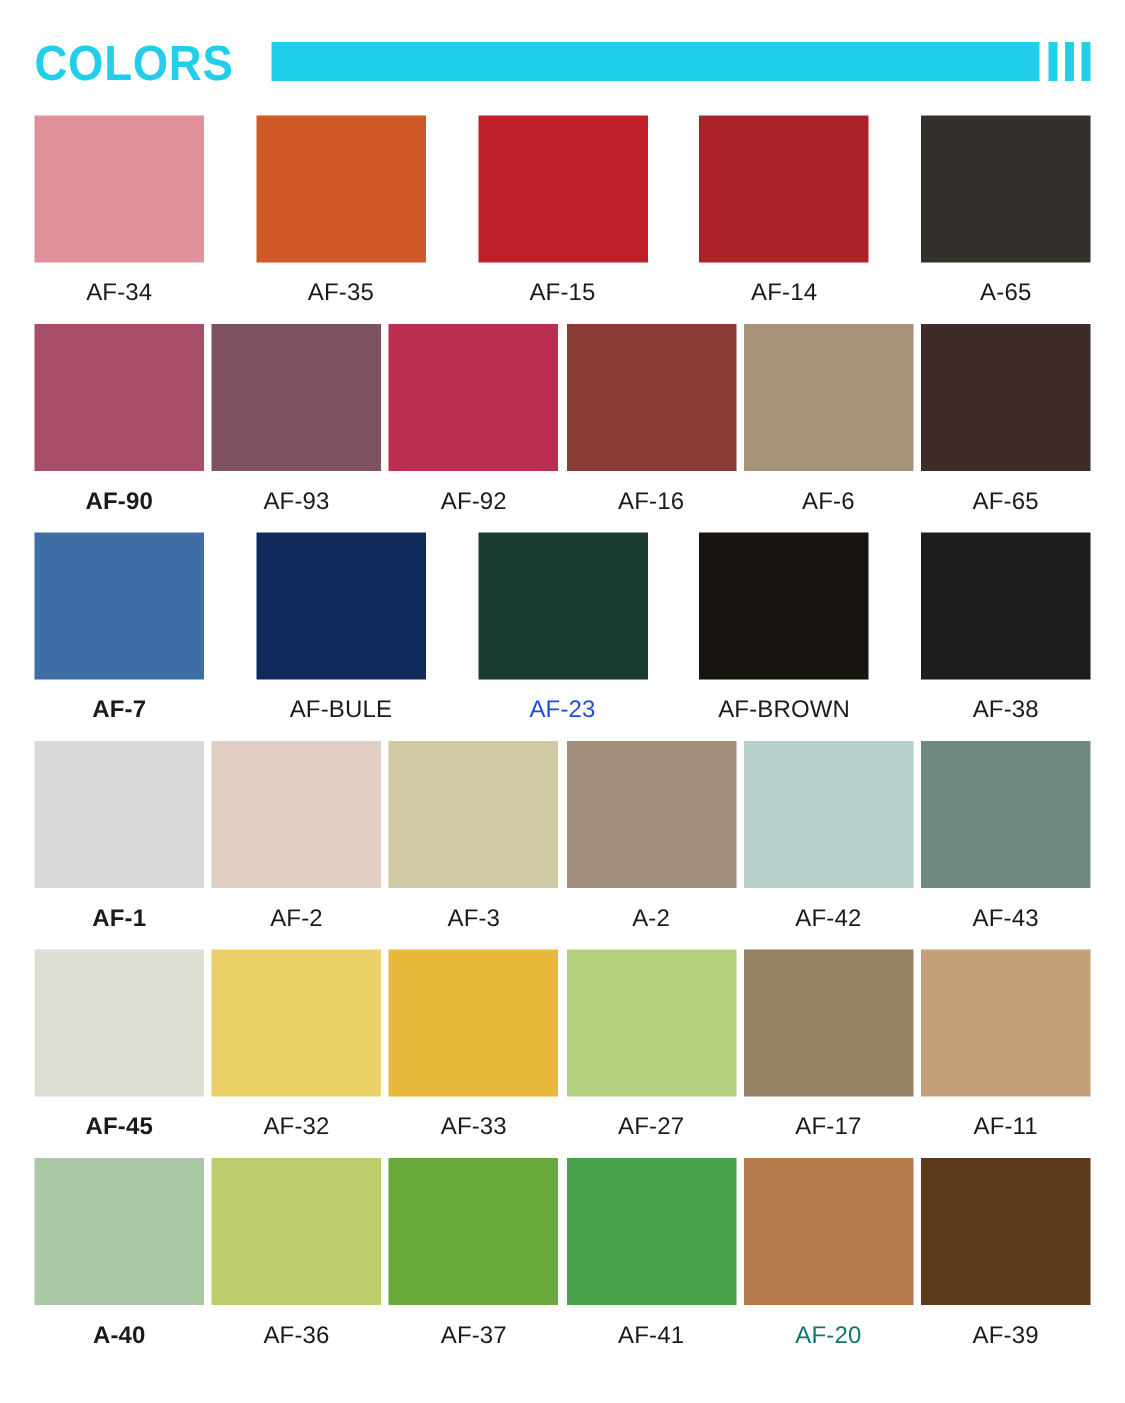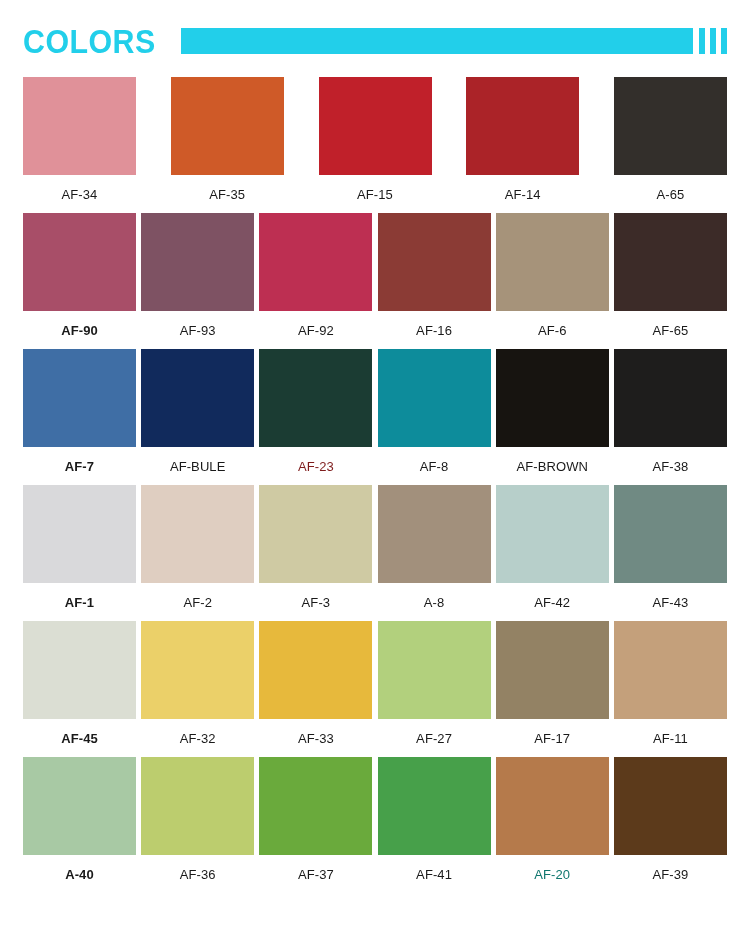--- a/index.html
+++ b/index.html
@@ -83,21 +83,21 @@
     flex-direction: column;
     align-items: center;
   }
   .swatch {
     width: 113px;
     height: 98px;
     display: block;
   }
   .swatch-label {
     font-family: "Liberation Sans", sans-serif;
-    font-size: 13px;
+    font-size: 16px;
     color: #1a1a1a;
     line-height: 1;
     padding-top: 13px;
     padding-bottom: 3px;
     white-space: nowrap;
     letter-spacing: 0.1px;
   }
   .swatch-label.bold {
     font-weight: bold;
   }
@@ -172,25 +172,21 @@
         <div class="cell">
           <div class="swatch" style="background: rgb(63, 110, 165);"></div>
           <div class="swatch-label bold" style="color: rgb(26, 26, 26);">AF-7</div>
         </div>
         <div class="cell">
           <div class="swatch" style="background: rgb(17, 42, 92);"></div>
           <div class="swatch-label" style="color: rgb(26, 26, 26);">AF-BULE</div>
         </div>
         <div class="cell">
           <div class="swatch" style="background: rgb(27, 60, 51);"></div>
-          <div class="swatch-label" style="color: #7f1d1d;">AF-23</div>
-        </div>
-        <div class="cell">
-          <div class="swatch" style="background: rgb(13, 140, 155);"></div>
-          <div class="swatch-label" style="color: rgb(26, 26, 26);">AF-8</div>
+          <div class="swatch-label" style="color: #1d4ed8;">AF-23</div>
         </div>
         <div class="cell">
           <div class="swatch" style="background: rgb(23, 20, 16);"></div>
           <div class="swatch-label" style="color: rgb(26, 26, 26);">AF-BROWN</div>
         </div>
         <div class="cell">
           <div class="swatch" style="background: rgb(30, 29, 28);"></div>
           <div class="swatch-label" style="color: rgb(26, 26, 26);">AF-38</div>
         </div>
       </div>
@@ -202,21 +198,21 @@
         <div class="cell">
           <div class="swatch" style="background: rgb(223, 206, 193);"></div>
           <div class="swatch-label" style="color: rgb(26, 26, 26);">AF-2</div>
         </div>
         <div class="cell">
           <div class="swatch" style="background: rgb(207, 202, 163);"></div>
           <div class="swatch-label" style="color: rgb(26, 26, 26);">AF-3</div>
         </div>
         <div class="cell">
           <div class="swatch" style="background: rgb(162, 144, 124);"></div>
-          <div class="swatch-label" style="color: rgb(26, 26, 26);">A-8</div>
+          <div class="swatch-label" style="color: rgb(26, 26, 26);">A-2</div>
         </div>
         <div class="cell">
           <div class="swatch" style="background: rgb(183, 207, 202);"></div>
           <div class="swatch-label" style="color: rgb(26, 26, 26);">AF-42</div>
         </div>
         <div class="cell">
           <div class="swatch" style="background: rgb(112, 138, 131);"></div>
           <div class="swatch-label" style="color: rgb(26, 26, 26);">AF-43</div>
         </div>
       </div>

